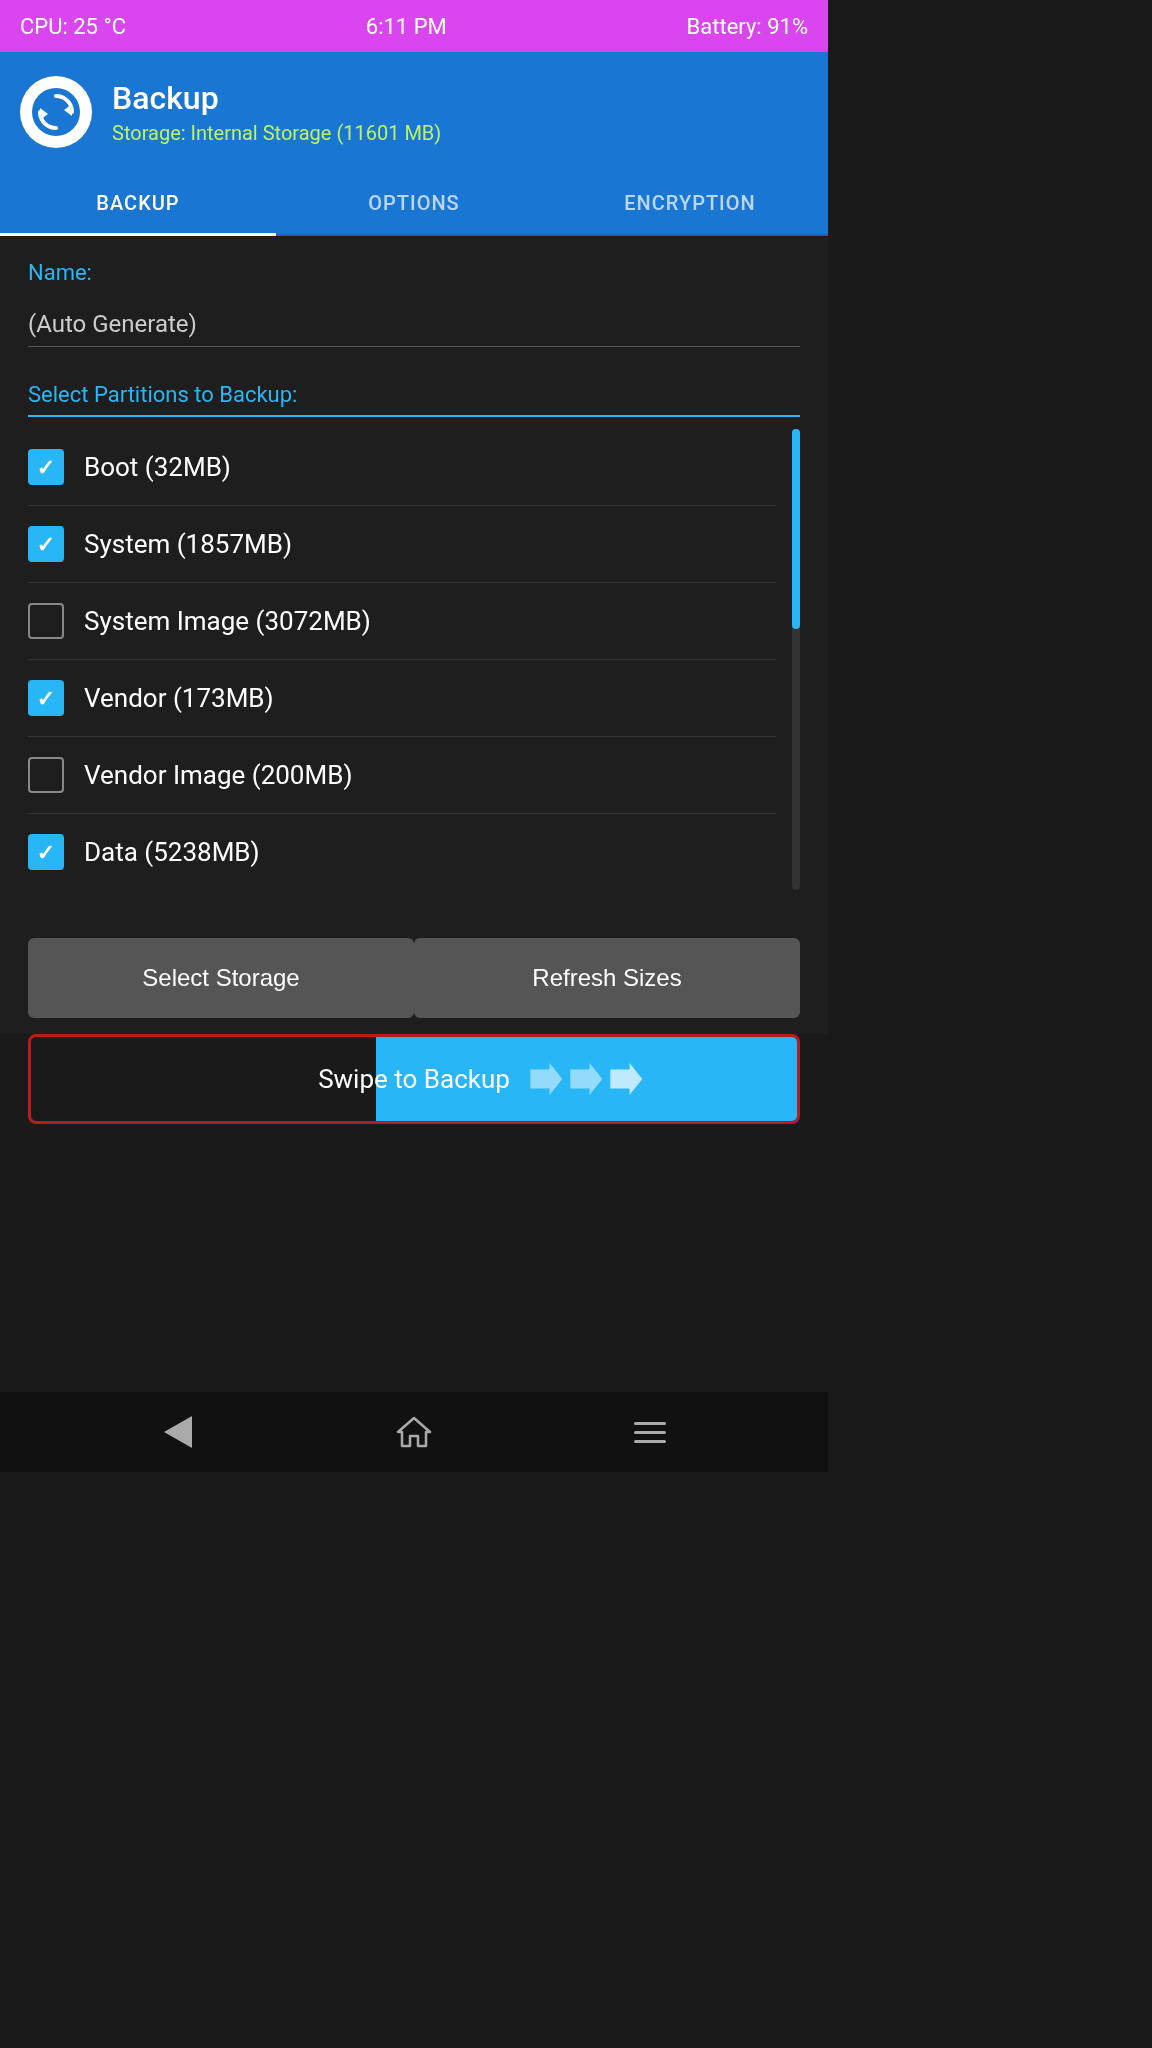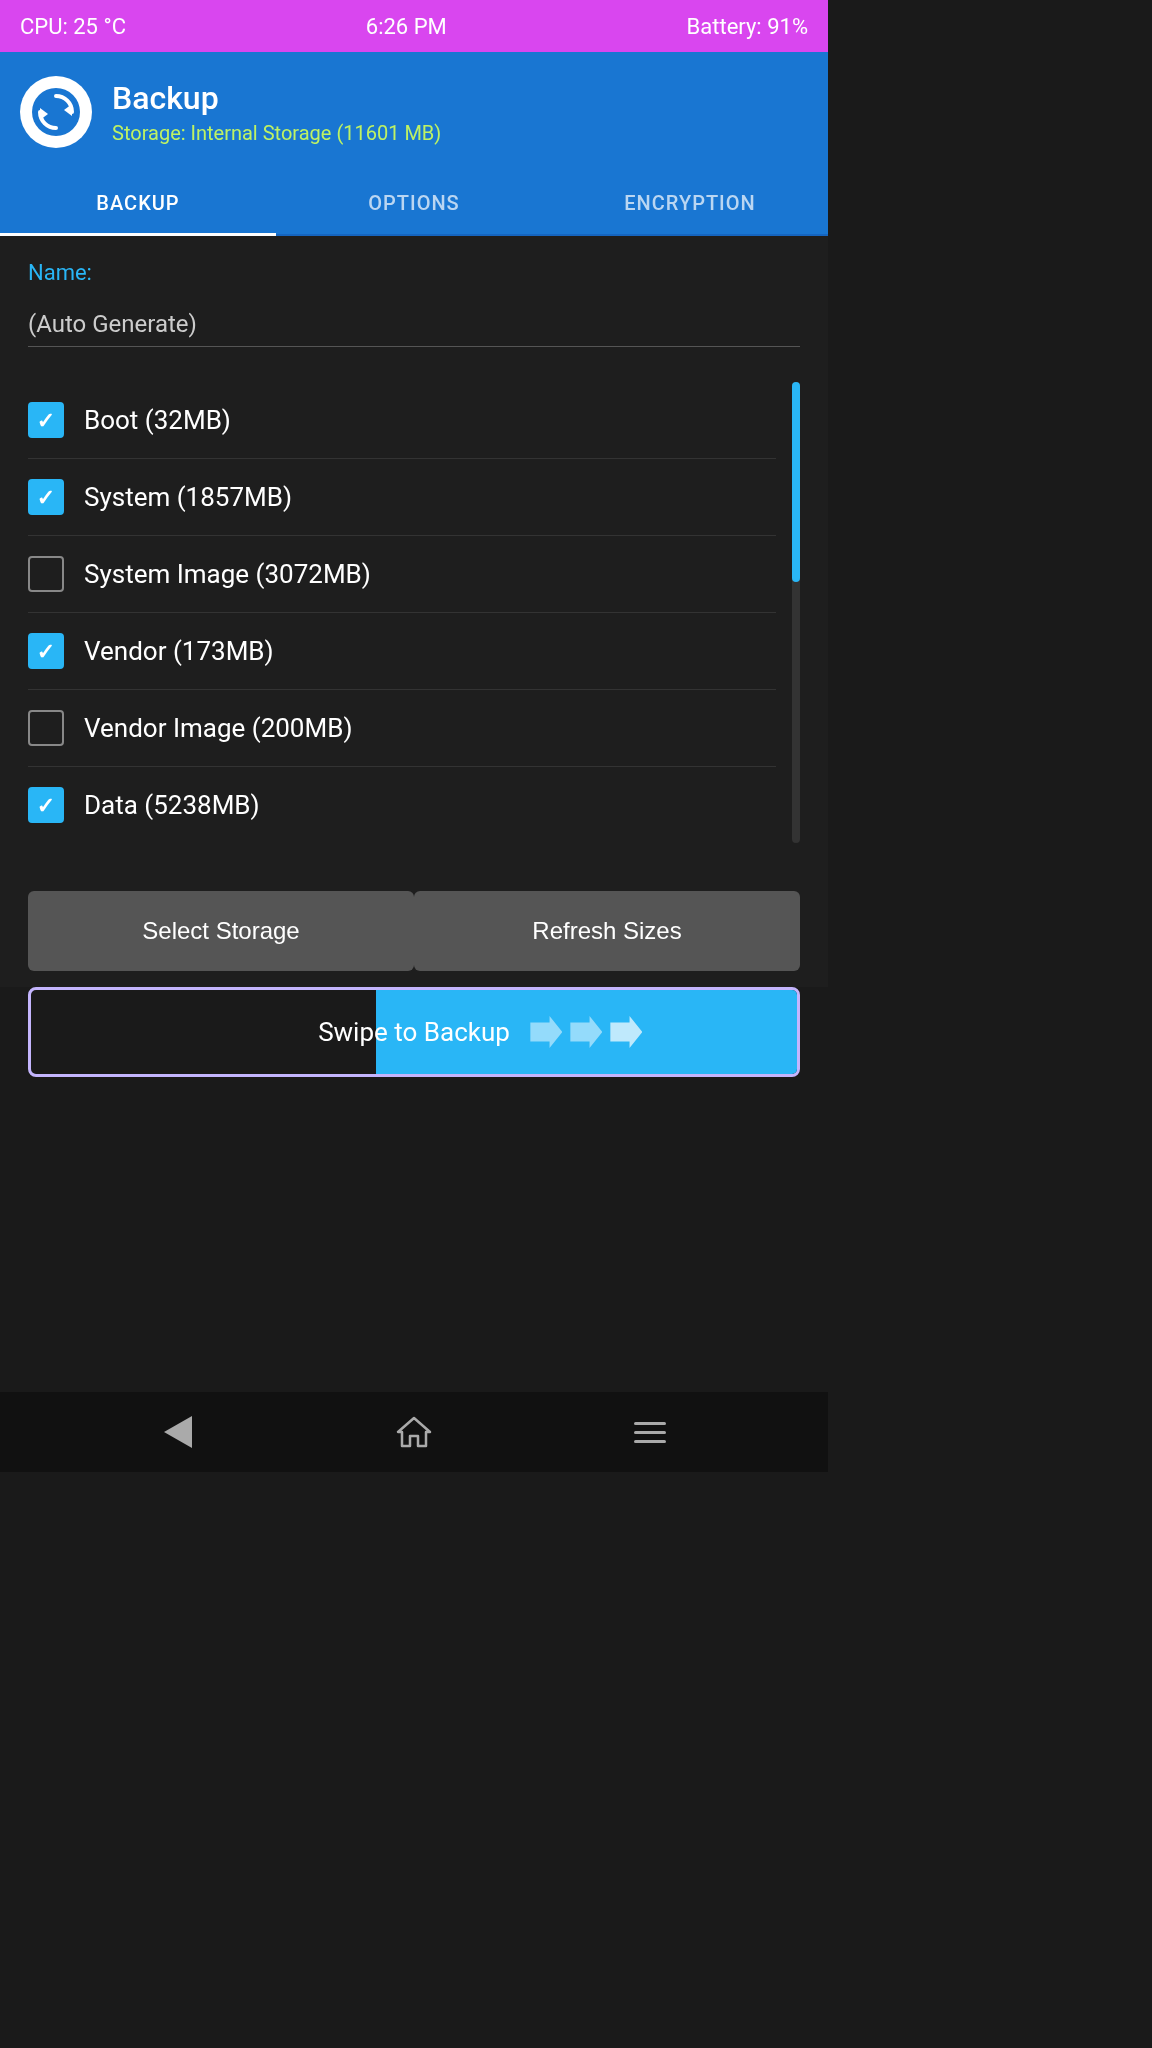--- a/index.html
+++ b/index.html
@@ -230,21 +230,21 @@
       cursor: pointer;
       display: flex;
       align-items: center;
       justify-content: center;
     }
 
     
     .swipe-container {
       margin: 0 28px 20px;
       background: #1a1a1a;
-      border: 3px solid #c4b5fd;
+      border: 3px solid #b91c1c;
       border-radius: 8px;
       height: 90px;
       position: relative;
       overflow: hidden;
       display: flex;
       align-items: center;
     }
 
     .swipe-blue {
       position: absolute;
@@ -314,21 +314,21 @@
       height: 3px;
       background: #aaaaaa;
       border-radius: 2px;
     }
   </style>
 </head>
 <body>
 
 <div class="status-bar">
   <span class="status-text">CPU: 25 °C</span>
-  <span class="status-text">6:26 PM</span>
+  <span class="status-text">6:11 PM</span>
   <span class="status-text">Battery: 91%</span>
 </div>
 
 <div class="header">
   <div class="app-icon">
     <svg viewBox="0 0 52 52">
       <circle cx="26" cy="26" r="24" fill="#1976d2"></circle>
       <path d="M26 10 A16 16 0 0 1 42 26" stroke="#ffffff" stroke-width="4" fill="none" stroke-linecap="round"></path>
       <polygon points="42,18 42,30 34,24" fill="#ffffff"></polygon>
       <path d="M26 42 A16 16 0 0 1 10 26" stroke="#ffffff" stroke-width="4" fill="none" stroke-linecap="round"></path>
@@ -351,20 +351,21 @@
   <div class="tab">
     <span>ENCRYPTION</span>
   </div>
 </div>
 
 <div class="content">
 
   <div class="name-label">Name:</div>
   <div class="name-value">(Auto Generate)</div>
 
+  <div class="partitions-label">Select Partitions to Backup:</div>
 
   <div class="partition-list-container">
     <div class="partition-list">
 
       <div class="partition-item">
         <div class="checkbox checked"></div>
         <span class="partition-name">Boot (32MB)</span>
       </div>
 
       <div class="partition-item">

